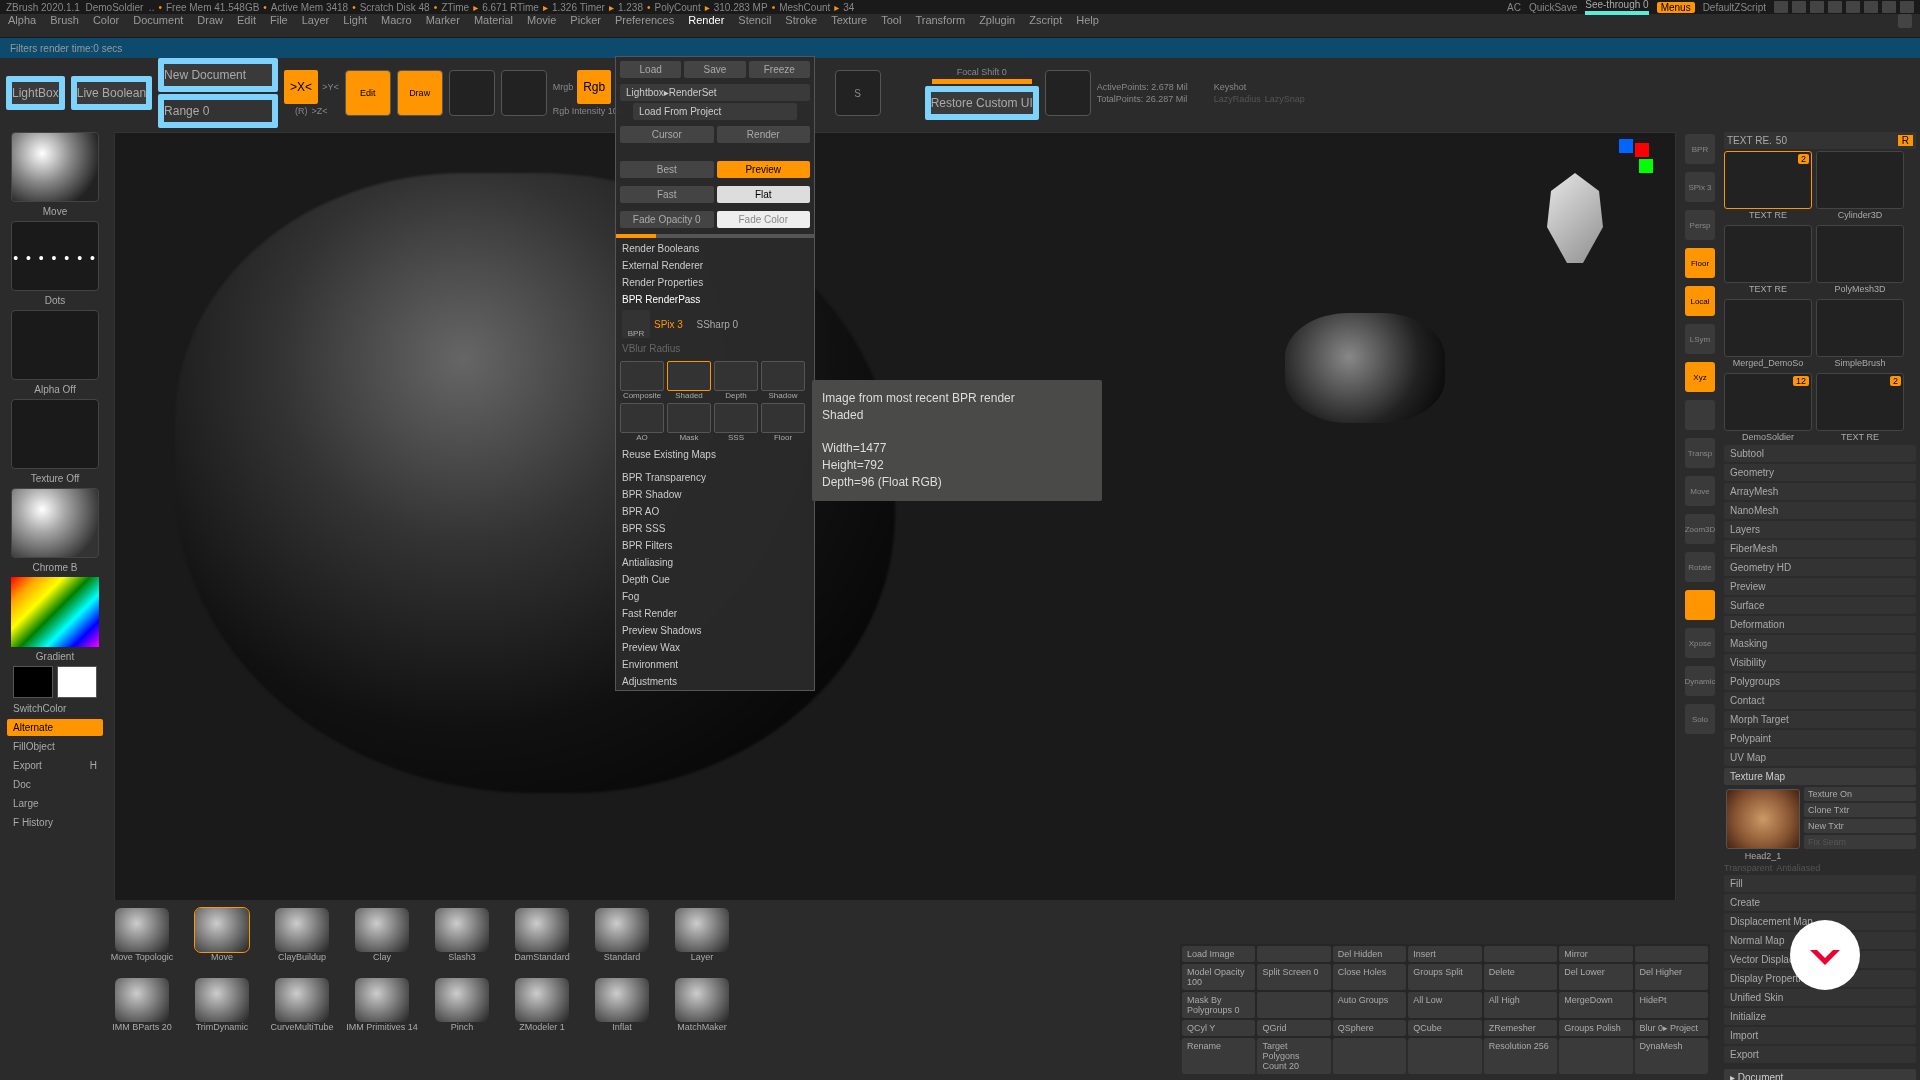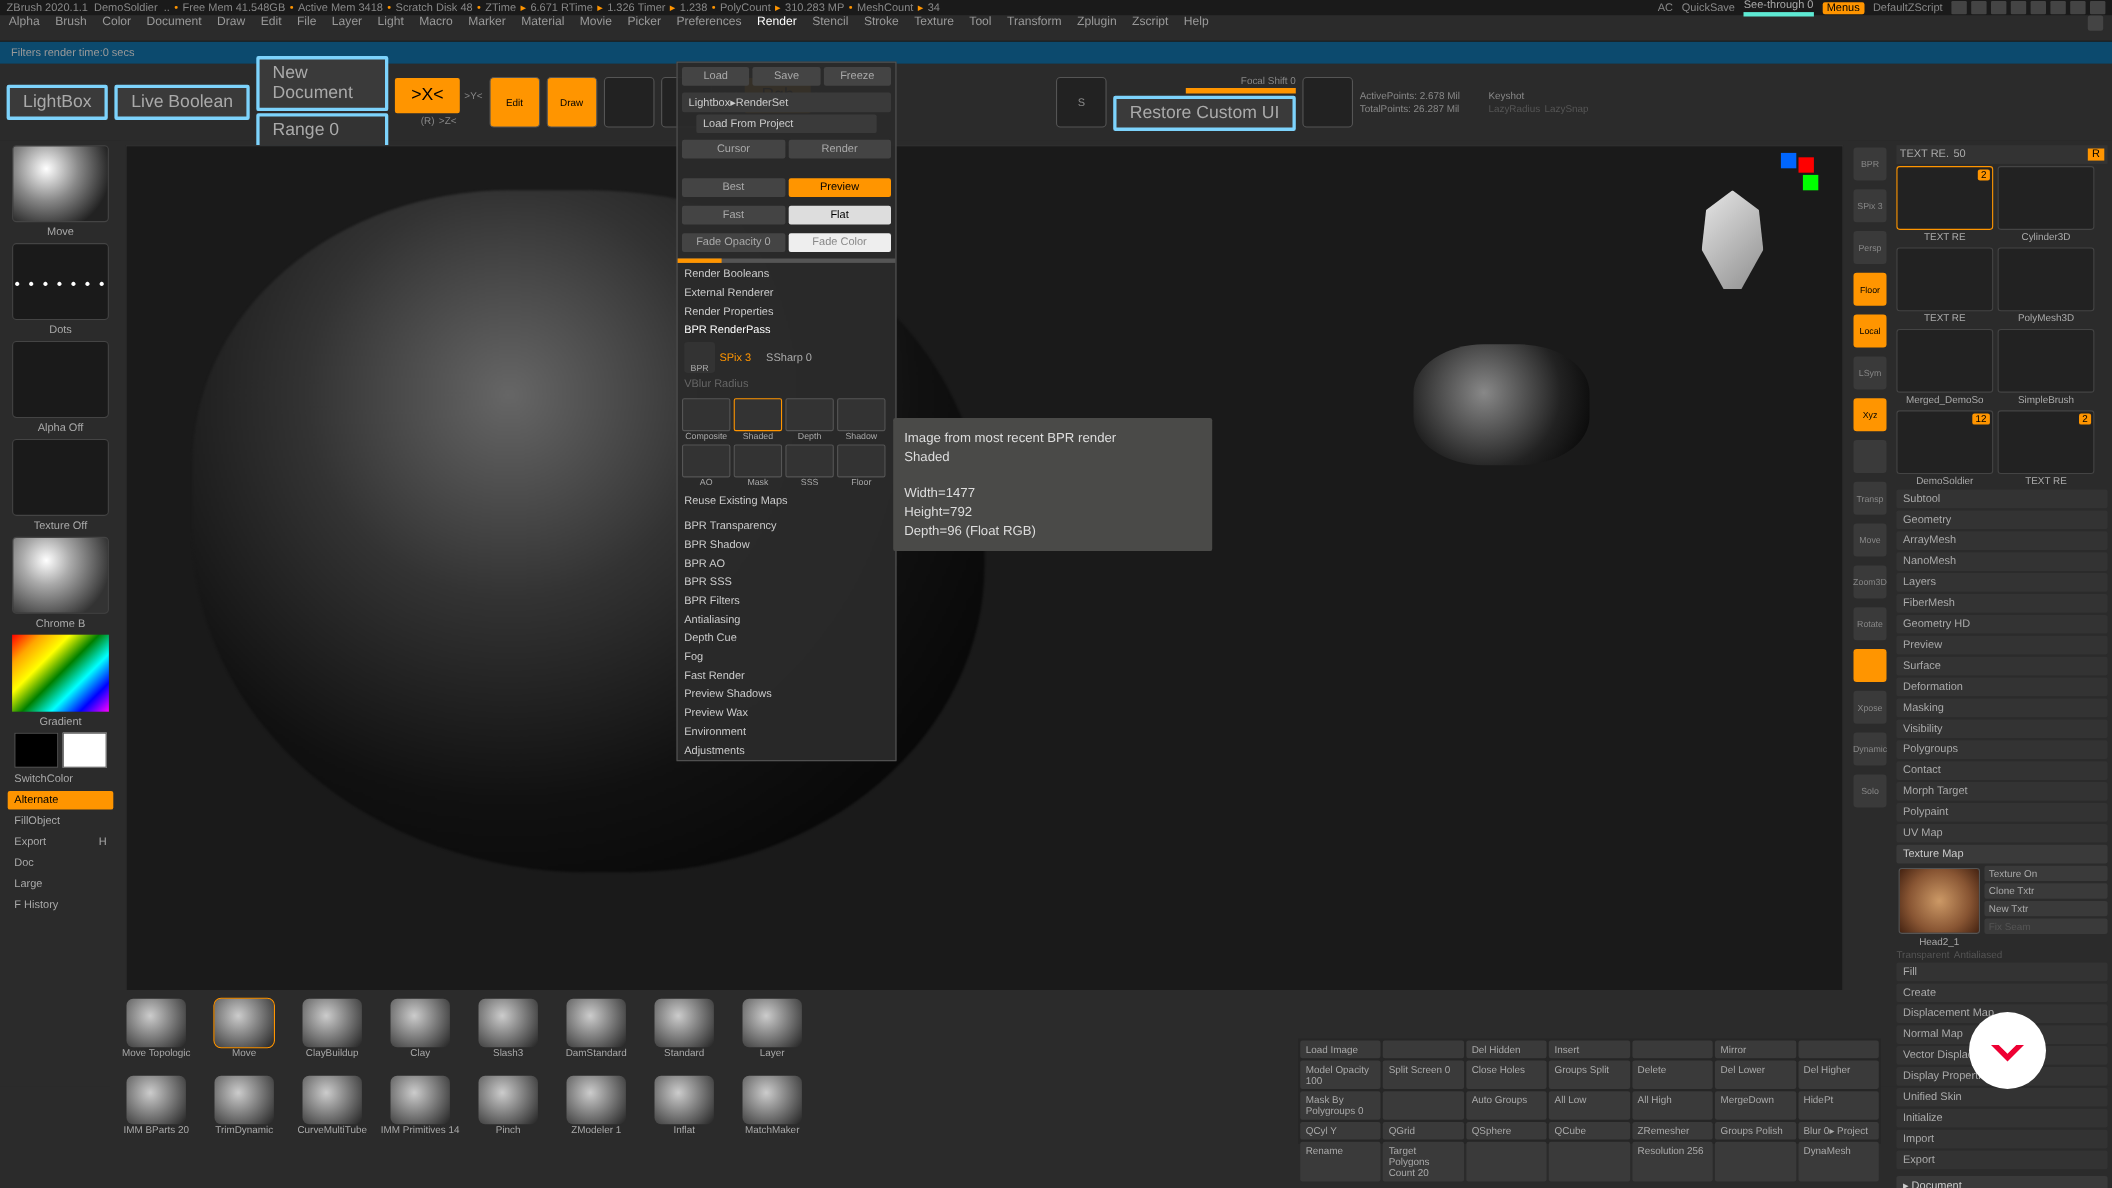--- a/index.html
+++ b/index.html
@@ -17,21 +17,21 @@
 .menubar .mitem { cursor:pointer; }
 .menubar .mitem.active { color:#fff; }
 .menubar .winbtns { margin-left:auto; display:flex; gap:4px;}
 .winbtn { width:14px; height:14px; background:#444; border-radius:2px;}
 
 
 .hintbar { height:20px; background:#0c4a6e; display:flex; align-items:center; padding:0 10px; font-size:10px; color:#999; }
 
 
 .toolrow { height:70px; background:#2b2b2b; display:flex; align-items:center; padding:0 6px; gap:6px; }
-.btn { background:#3a3a3a; color:#aaa; padding:4px 12px; border-radius:2px; font-size:16px; cursor:pointer; border:3px solid #7dd3fc;}
+.btn { background:#3a3a3a; color:#aaa; padding:4px 0; border-radius:2px; font-size:12px; cursor:pointer; border:6px solid #7dd3fc;}
 .btn.grey { background:#3a3a3a; }
 .btn.orange { background:#ff9500; color:#000; border-color:#ff9500;}
 .slot { width:46px; height:46px; background:#3a3a3a; border:1px solid #555; border-radius:4px; display:flex; align-items:center; justify-content:center; }
 .slot.orange { background:#ff9500;}
 .slot.dark { background:#222; }
 .smalllbl { font-size:9px; color:#888; }
 .vstack { display:flex; flex-direction:column; gap:2px; align-items:center;}
 .hstack { display:flex; gap:4px; align-items:center;}
 
 
@@ -205,21 +205,21 @@
       <span class="smalllbl">Mrgb</span>
       <span class="btn orange">Rgb</span>
       <span class="smalllbl">M</span>
     </div>
     <span class="smalllbl">Rgb Intensity 100</span>
   </div>
   <div style="flex:0 0 200px;"></div>
   <div class="slot dark">
       <span style="color:#888;">S</span>
     </div>
-  <div class="vstack" style="align-items:flex-end;">
+  <div class="vstack" style="align-items:center;margin-left:38px;">
     <span class="smalllbl">Focal Shift 0</span>
     <div style="width:100px;" class="orangebar"></div>
     <span class="btn">Restore Custom UI</span>
   </div>
   <div class="slot dark"></div>
   <div class="vstack" style="align-items:flex-start;">
     <span class="smalllbl">ActivePoints: 2.678 Mil</span>
     <span class="smalllbl">TotalPoints: 26.287 Mil</span>
   </div>
   <div class="vstack" style="align-items:flex-start;margin-left:20px;">

